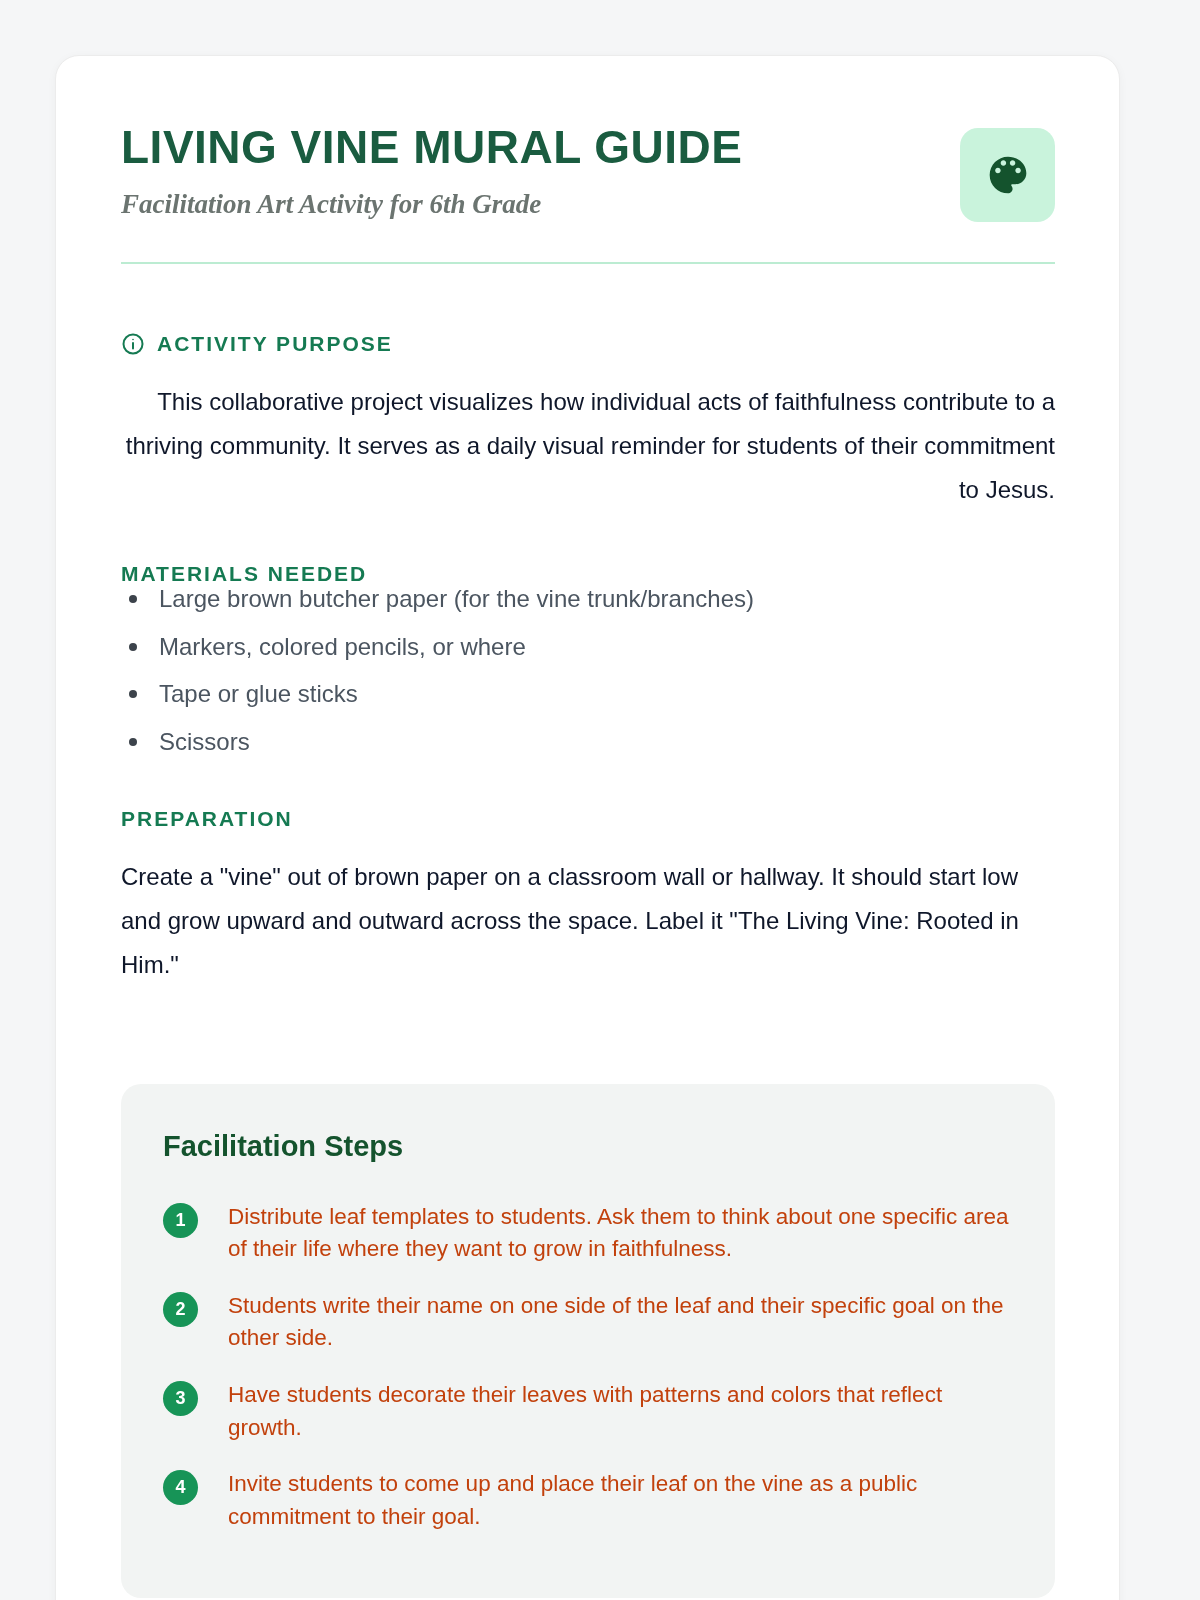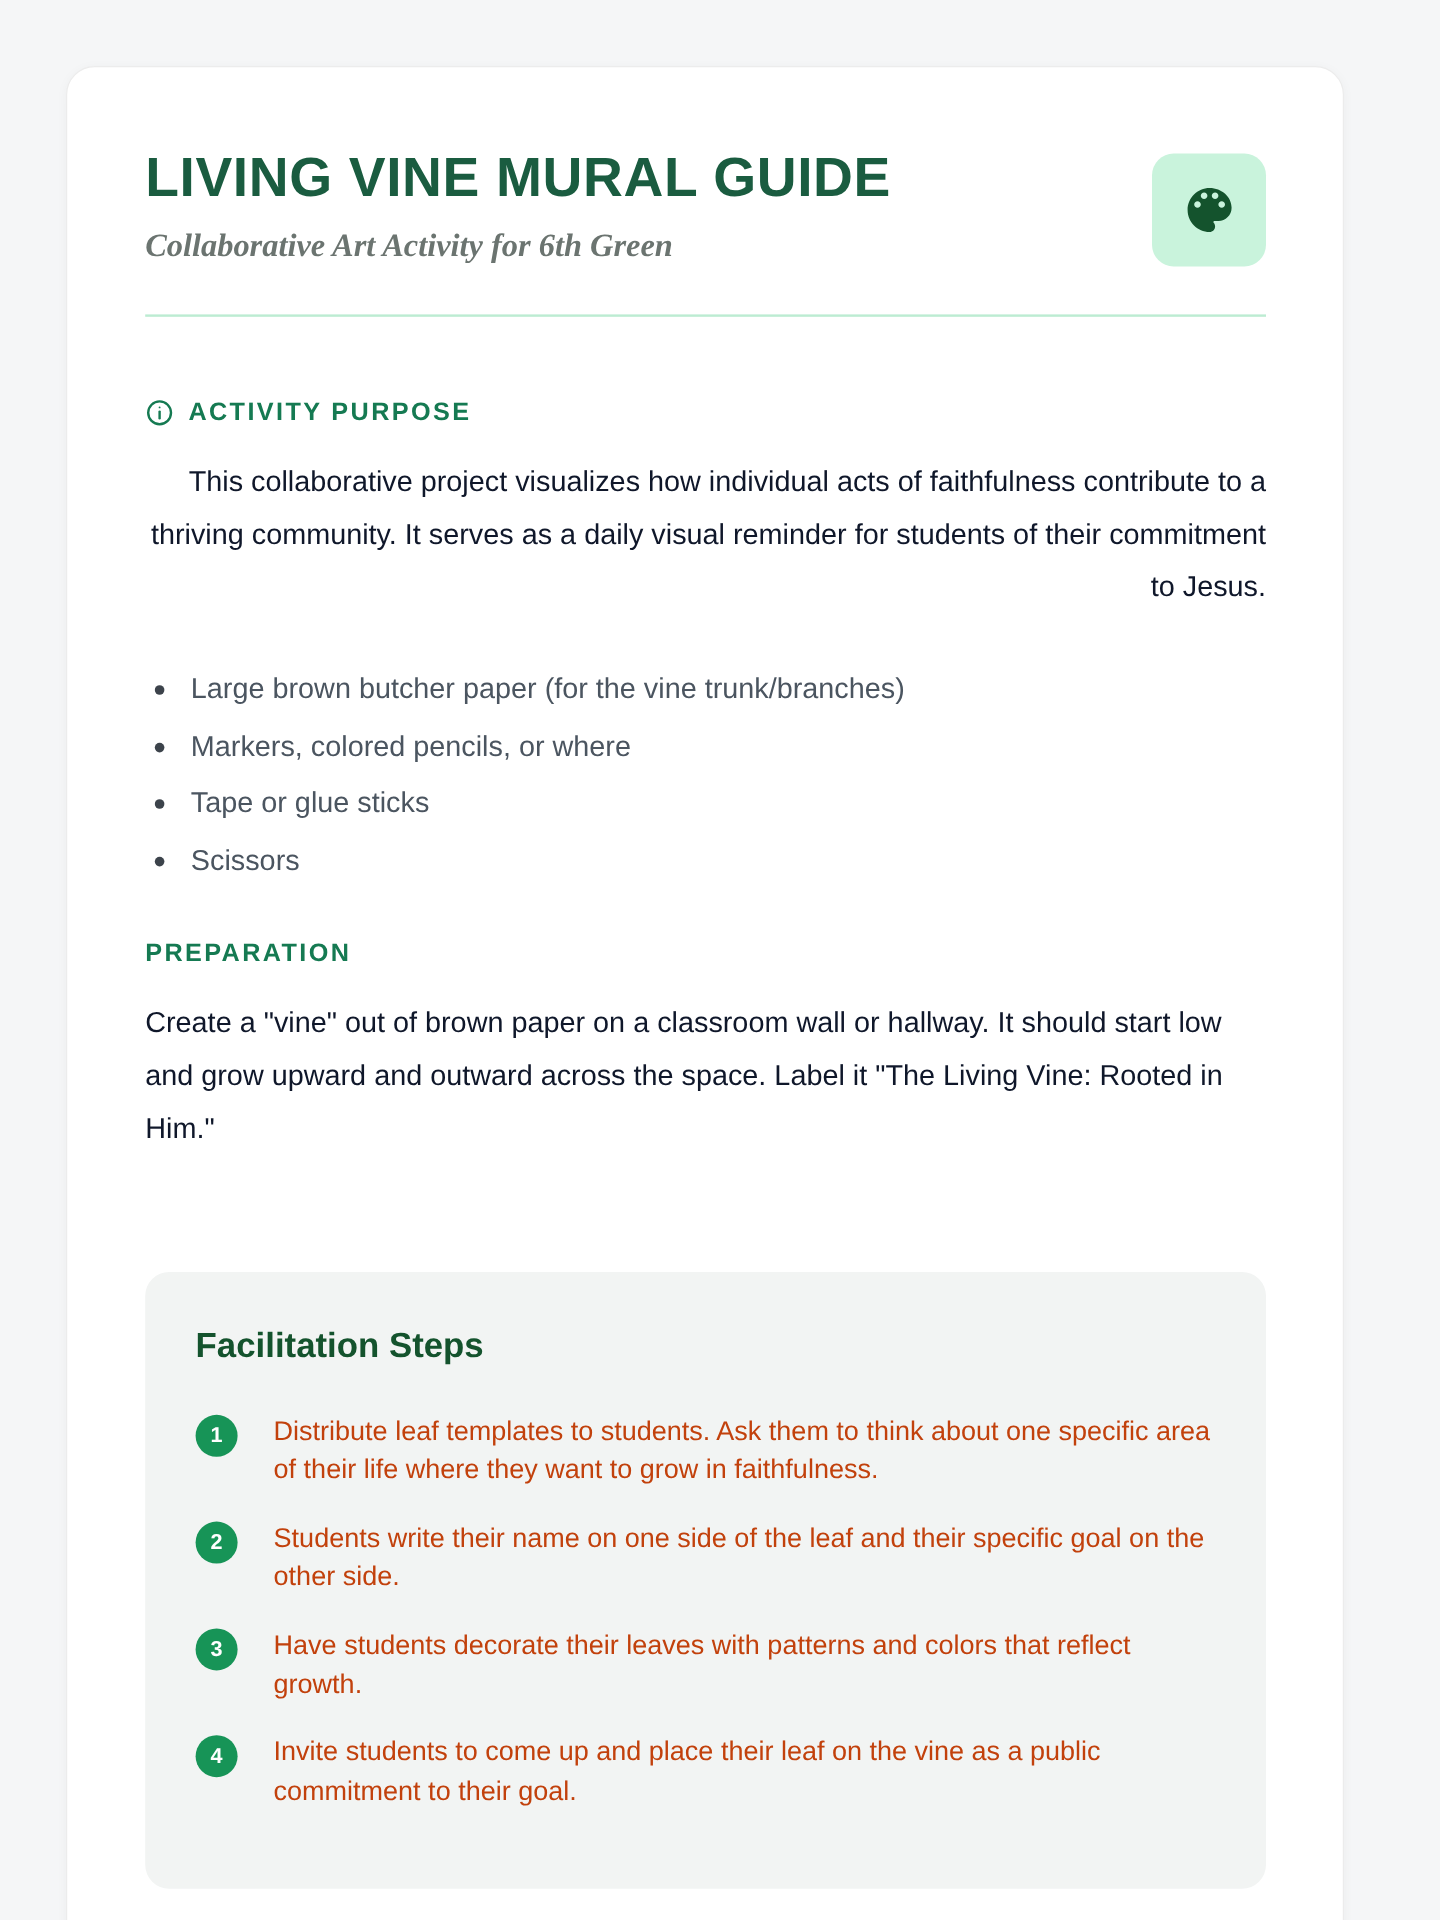--- a/index.html
+++ b/index.html
@@ -76,21 +76,20 @@
   .sec-materials { margin-top: 50px; }
   .sec-preparation { margin-top: 52px; }
   .body-text {
     margin-top: 24px;
     font-size: 24px;
     line-height: 1.84;
     color: #0f172a;
     max-width: 940px;
   }
   ul.materials {
-    margin-top: 26px;
     padding-left: 38px;
     list-style: none;
   }
   ul.materials li {
     position: relative;
     font-size: 24px;
     color: #4b5560;
     margin-bottom: 21px;
     line-height: 1.1;
   }
@@ -144,21 +143,21 @@
 </head>
 <body>
 
 <div class="page">
   <div class="card">
 
     <header>
       <div class="title-row">
         <div>
           <h1 class="doc-title">LIVING VINE MURAL GUIDE</h1>
-          <p class="subtitle">Collaborative Art Activity for 6th Green</p>
+          <p class="subtitle">Facilitation Art Activity for 6th Grade</p>
         </div>
         <div class="icon-badge">
           <span style="display:inline-flex;">
             <svg viewBox="0 0 24 24" xmlns="http://www.w3.org/2000/svg">
               <path d="M12 2C6.48 2 2 6.48 2 12s4.48 10 10 10c1.38 0 2.5-1.12 2.5-2.5 0-.61-.23-1.2-.64-1.67-.08-.1-.13-.21-.13-.33 0-.28.22-.5.5-.5H16c3.31 0 6-2.69 6-6 0-4.96-4.48-9-10-9zm-5.5 9c-.83 0-1.5-.67-1.5-1.5S5.67 8 6.5 8 8 8.67 8 9.5 7.33 11 6.5 11zm3-4C8.67 7 8 6.33 8 5.5S8.67 4 9.5 4s1.5.67 1.5 1.5S10.33 7 9.5 7zm5 0c-.83 0-1.5-.67-1.5-1.5S13.67 4 14.5 4s1.5.67 1.5 1.5S15.33 7 14.5 7zm3 4c-.83 0-1.5-.67-1.5-1.5S16.67 8 17.5 8s1.5.67 1.5 1.5-.67 1.5-1.5 1.5z"></path>
             </svg>
           </span>
         </div>
       </div>
       <hr class="divider">
@@ -172,20 +171,23 @@
             <line x1="12" y1="11" x2="12" y2="16.5"></line>
             <circle cx="12" cy="7.5" r="0.8" fill="currentColor" stroke="none"></circle>
           </svg>
         </span>
         <span>ACTIVITY PURPOSE</span>
       </h2>
       <p class="body-text">This collaborative project visualizes how individual acts of faithfulness contribute to a thriving community. It serves as a daily visual reminder for students of their commitment to Jesus.</p>
     </section>
 
     <section class="sec-materials">
+      <h2 class="section-heading">
+        <span>MATERIALS NEEDED</span>
+      </h2>
       <ul class="materials">
         <li>Large brown butcher paper (for the vine trunk/branches)</li>
         <li>Markers, colored pencils, or where</li>
         <li>Tape or glue sticks</li>
         <li>Scissors</li>
       </ul>
     </section>
 
     <section class="sec-preparation">
       <h2 class="section-heading">

